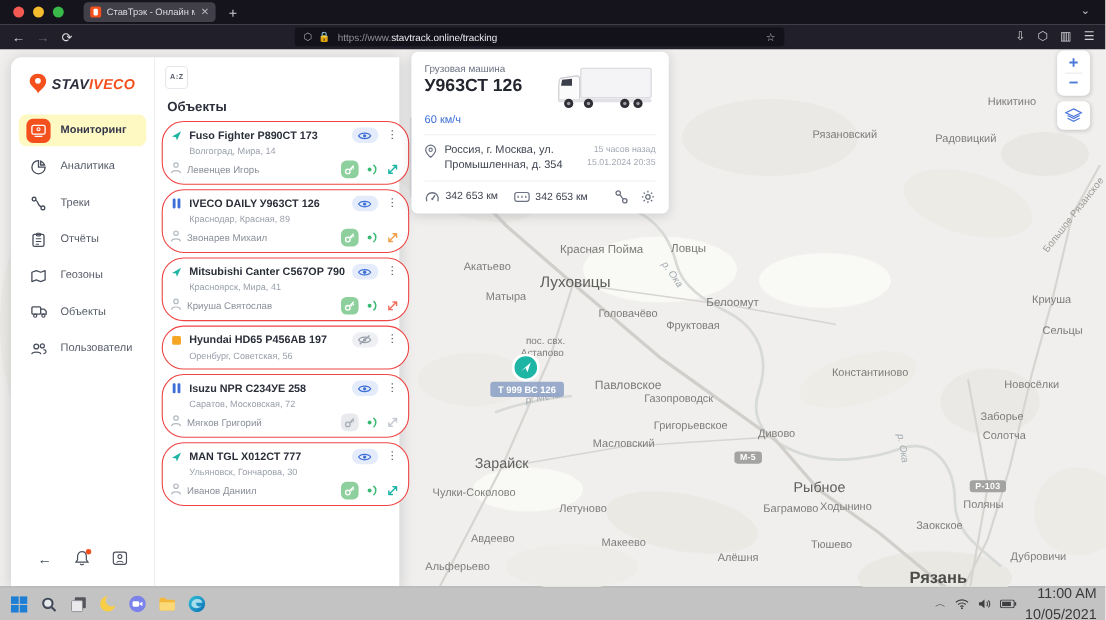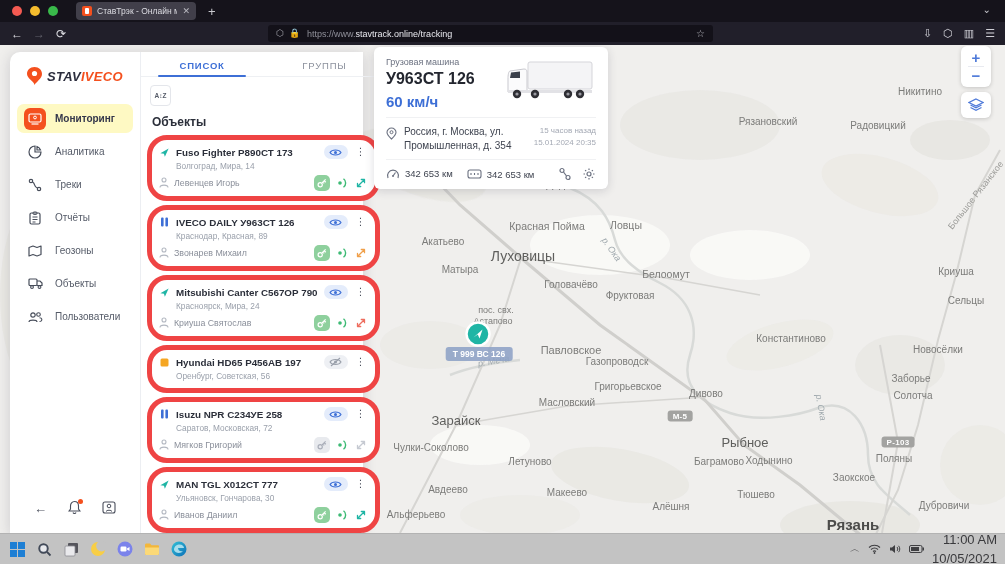--- a/index.html
+++ b/index.html
@@ -68,42 +68,42 @@
   .ltabs { display:flex; height:24px; border-bottom:1px solid #eef0f3; margin-top:2px; }
   .ltab { flex:1; text-align:center; font-size:9.5px; letter-spacing:.8px; color:#8c919d; padding-top:6px; position:relative; }
   .ltab.active { color:#3d6fd6; font-weight:bold; }
   .ltab.active:after { content:""; position:absolute; left:14%; right:14%; bottom:-1px; height:2px; background:#3d6fd6; border-radius:2px; }
   .search-row { display:flex; gap:6px; padding:8px 9px 4px 9px; }
   .search-input { flex:1; height:21px; border:1px solid #e4e6eb; border-radius:4px; font-size:9px; color:#3c414c; padding:0 8px; font-family:"Liberation Sans",sans-serif; }
   .search-input::placeholder { color:#b7bbc4; }
   .sort-btn { width:21px; height:21px; border:1px solid #e4e6eb; border-radius:4px; background:#fff; font-size:6.5px; font-weight:bold; color:#555b68; display:flex; align-items:center; justify-content:center; }
   .obj-header { font-size:12px; font-weight:bold; color:#2b2f3a; padding:5px 11px 6px 11px; }
   .cards { padding:0 6px; display:flex; flex-direction:column; gap:4px; }
-  .v-card { border:5px solid #ef4444; border-radius:20px; background:#fff; padding:5px 7px 4px 7px; }
+  .v-card { border:1px solid #ef4444; border-radius:20px; background:#fff; padding:5px 7px 4px 7px; }
   .v-row1 { display:flex; align-items:center; gap:6px; }
   .v-status { width:11px; height:11px; flex:none; display:flex; align-items:center; justify-content:center; }
   .v-name { font-size:9.8px; font-weight:bold; color:#2b2f3a; flex:1; white-space:nowrap; overflow:hidden; }
   .v-eye { width:24px; height:14px; border-radius:8px; background:#e4ecfb; color:#3d6fd6; display:flex; align-items:center; justify-content:center; flex:none; }
   .v-eye.off { background:#eef0f4; color:#9aa0ab; }
   .v-kebab { color:#4a4f5c; font-size:10px; line-height:1; padding:0 2px; flex:none; letter-spacing:0; }
   .v-addr { font-size:8.3px; color:#9aa0ab; padding:2px 0 3px 17px; }
   .v-row3 { display:flex; align-items:center; gap:5px; }
   .v-person { color:#b3b8c1; flex:none; }
   .v-driver { font-size:8.8px; color:#8a8f9a; flex:1; white-space:nowrap; overflow:hidden; }
   .v-key { width:16px; height:16px; border-radius:5px; display:flex; align-items:center; justify-content:center; flex:none; }
   .v-ign, .v-link { width:14px; height:14px; flex:none; display:flex; align-items:center; justify-content:center; }
   .list-scrollbar { position:absolute; right:1px; top:54px; width:4px; height:74px; background:#ced1d7; border-radius:2px; }
 
   
   .info-card { position:absolute; left:374px; top:2px; width:234px; background:#fff; border-radius:6px; box-shadow:0 2px 10px rgba(40,40,60,.16); padding:10px 12px 8px 12px; }
   .ic-top { display:flex; }
   .ic-left { flex:1; }
   .ic-type { font-size:9px; color:#6b7180; }
   .ic-plate { font-size:16px; font-weight:bold; color:#23262f; margin-top:3px; }
-  .ic-speed { font-size:15px; color:#3d6fd6; margin-top:5px; font-weight:bold; }
+  .ic-speed { font-size:10px; color:#3d6fd6; margin-top:16px; font-weight:normal; }
   .ic-truck { width:92px; height:46px; flex:none; }
   .ic-div { height:1px; background:#f0f1f3; margin:7px 0; }
   .ic-loc { display:flex; gap:7px; }
   .ic-pin { color:#6b7180; flex:none; padding-top:1px; }
   .ic-addr { font-size:10px; color:#3f4450; line-height:1.35; flex:1; }
   .ic-times { text-align:right; font-size:8px; color:#a4a9b4; line-height:1.5; flex:none; }
   .ic-stats { display:flex; align-items:center; gap:6px; }
   .ic-stat { display:flex; align-items:flex-start; gap:5px; color:#6b7180; }
   .ic-km { font-size:9.5px; color:#3f4450; }
   .ic-actions { margin-left:auto; display:flex; gap:10px; color:#6b7180; align-items:center; }
@@ -356,24 +356,20 @@
           <svg width="14" height="13" viewBox="0 0 14 13">
             <rect x="1" y="1" width="12" height="11" rx="2" fill="none" stroke="#4a4f5c" stroke-width="1.1"></rect>
             <circle cx="7" cy="5" r="1.8" fill="none" stroke="#4a4f5c" stroke-width="1"></circle>
             <path d="M4 10.5 C4.5 8.8 9.5 8.8 10 10.5" fill="none" stroke="#4a4f5c" stroke-width="1"></path>
           </svg>
         </span>
       </div>
     </div>
 
     <div class="list-panel">
-      <div class="ltabs">
-        <div class="ltab active">СПИСОК</div>
-        <div class="ltab">ГРУППЫ</div>
-      </div>
       <div class="search-row">
         <button class="sort-btn">A↕Z</button>
       </div>
       <div class="obj-header">Объекты</div>
       <div class="cards" id="cards">
           <div class="v-card">
             <div class="v-row1">
               <span class="v-status">
                 <svg width="11" height="11" viewBox="0 0 16 16">
                   <path d="M2 9 L14 2 L8.5 14 L7.2 9.8 Z" fill="#1fb5a5"></path>
@@ -466,21 +462,21 @@
               </span>
               <span class="v-name">Mitsubishi Canter С567ОР 790</span>
               <span class="v-eye">
                 <svg width="13" height="9" viewBox="0 0 13 9">
                   <path d="M1 4.5 C3 1.2 10 1.2 12 4.5 C10 7.8 3 7.8 1 4.5 Z" fill="none" stroke="currentColor" stroke-width="1.1"></path>
                   <circle cx="6.5" cy="4.5" r="1.5" fill="currentColor"></circle>
                 </svg>
               </span>
               <span class="v-kebab">⋮</span>
             </div>
-            <div class="v-addr">Красноярск, Мира, 24</div>
+            <div class="v-addr">Красноярск, Мира, 41</div>
             <div class="v-row3">
               <span class="v-person"><svg width="10" height="11" viewBox="0 0 10 11">
                   <circle cx="5" cy="3" r="2" fill="none" stroke="currentColor" stroke-width="1.1"></circle>
                   <path d="M1 10.5 C1 7.3 9 7.3 9 10.5" fill="none" stroke="currentColor" stroke-width="1.1"></path>
                 </svg></span>
               <span class="v-driver">Криуша Святослав</span>
               <span class="v-key" style="background:#8ed09d;color:#ffffff">
                 <svg width="10" height="10" viewBox="0 0 10 10">
                   <circle cx="3.2" cy="6.8" r="2.1" fill="none" stroke="currentColor" stroke-width="1.2"></circle>
                   <path d="M4.8 5.2 L8.6 1.4 M7.2 2.8 L8.8 4.2 M5.9 4.1 L7.2 5.4" stroke="currentColor" stroke-width="1.2"></path>

